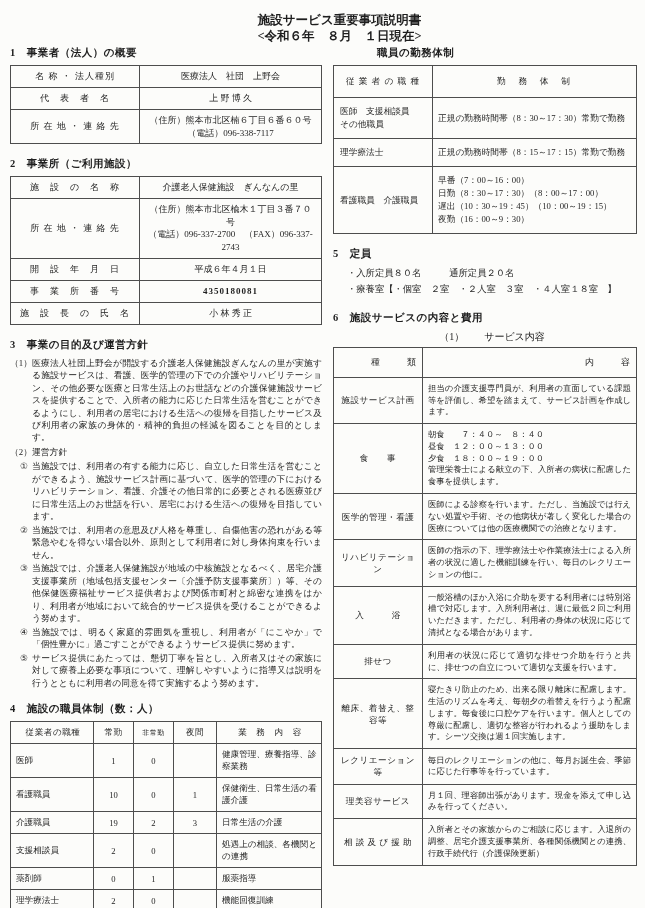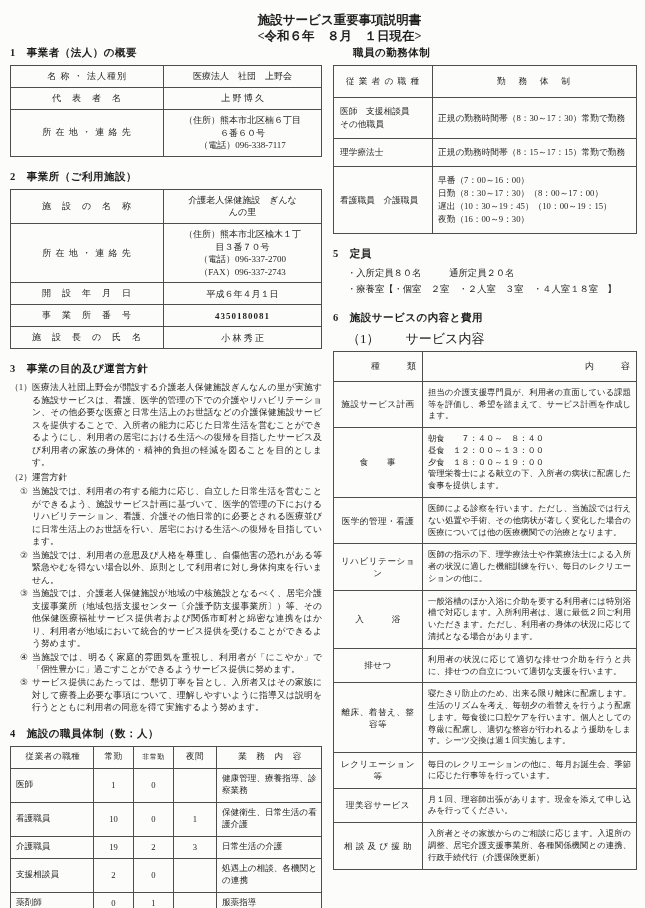--- a/index.html
+++ b/index.html
@@ -14,25 +14,25 @@
     background:#fcfcfa;overflow:hidden;
   }
   .title-block{
     position:absolute;top:12px;left:17px;width:100%;
     text-align:center;font-weight:bold;font-size:12.5px;line-height:1.3;
   }
   .col-left{position:absolute;left:10px;top:46px;width:312px;}
   .col-right{position:absolute;left:333px;top:46px;width:304px;}
   .sec{margin-bottom:13px;}
   .sec-h{font-weight:bold;font-size:10.5px;margin:0 0 5px 0;letter-spacing:.5px;}
-  .sub-h{font-size:13px;margin:2px 0 3px 14px;}
+  .sub-h{font-size:10px;margin:2px 0 3px 14px;text-align:center;}
   table{border-collapse:collapse;width:100%;table-layout:fixed;background:#fcfcfa;}
   td,th{border:1px solid #4d4d4d;font-weight:normal;vertical-align:middle;}
   
-  .kv td{font-size:9px;padding:4px 20px;text-align:center;}
+  .kv td{font-size:9px;padding:4px 8px;text-align:center;}
   .kv .lbl{width:112px;letter-spacing:1px;}
   .kv .val{line-height:1.4;}
   .pre{white-space:pre-line;}
   .big{font-size:10.5px;font-weight:bold;letter-spacing:1px;}
   
   .para{font-size:8.8px;line-height:1.42;text-align:justify;}
   .pnum{display:flex;margin-bottom:2px;}
   .pnum .n{flex:0 0 22px;}
   .pnum .t{flex:1;}
   .ops{margin-left:10px;}
@@ -222,21 +222,21 @@
         </tr>
 
       </tbody>
         </table>
     </div>
   </div>
 
   <div class="col-right">
 
     <div class="sec">
-      <div class="sec-h" style="margin-left:20px;">職員の勤務体制</div>
+      <div class="sec-h" style="margin-left:44px;">職員の勤務体制</div>
       <table class="shift">
         <tbody>
             <tr>
           <td class="c-role hd hd1">従 業 者 の 職 種</td>
           <td class="hd">勤　務　体　制</td>
         </tr>
         <tr>
           <td class="c-role pre">医師　支援相談員
 その他職員</td>
           <td class="pre">正規の勤務時間帯（8：30～17：30）常勤で勤務</td>

